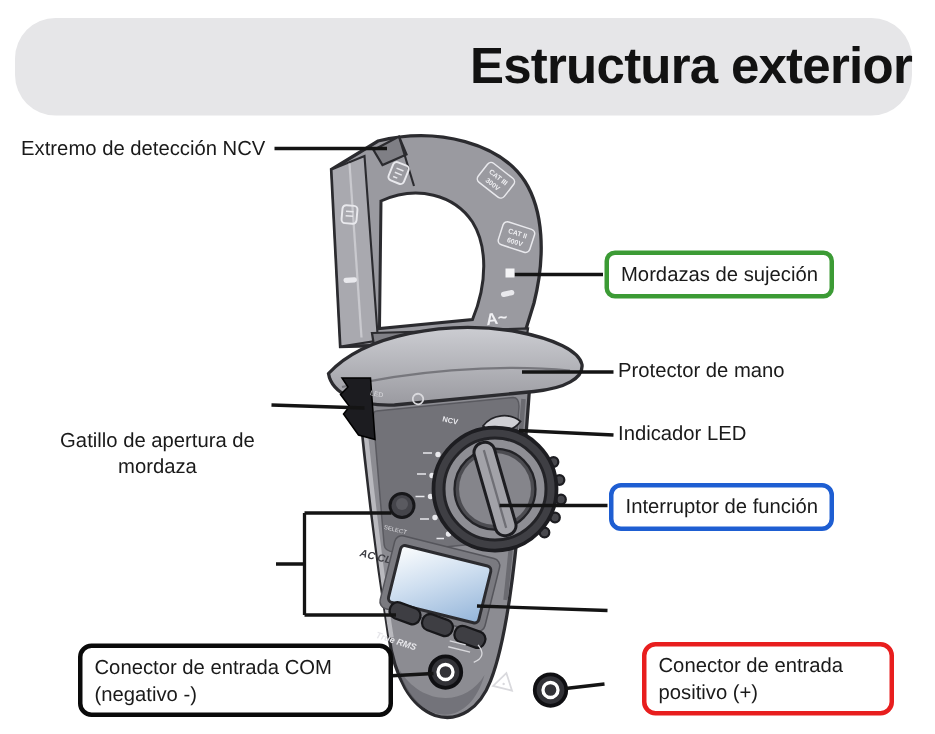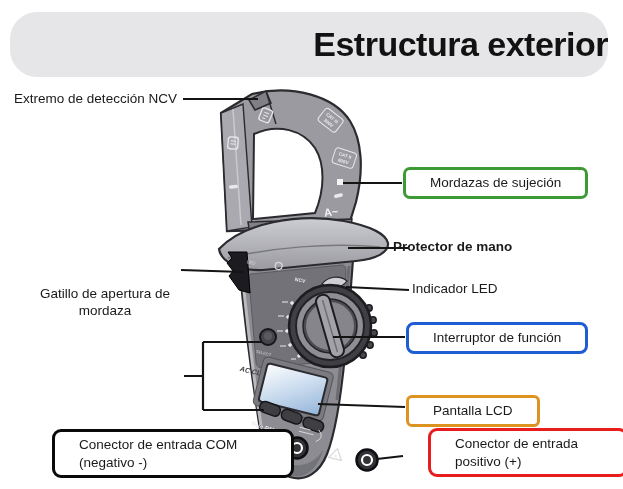--- a/index.html
+++ b/index.html
@@ -11,21 +11,21 @@
     background:#e6e6e8;border-radius:27px;text-align:right;}
   .titlebar .t{font-size:34px;font-weight:bold;color:#121212;line-height:65px;
     letter-spacing:-0.5px;}
 
   .imagen{position:absolute;left:508px;top:86px;width:102px;text-align:right;
     font-size:15px;font-weight:bold;color:#121212;}
 
   .plain{position:absolute;font-size:13.5px;color:#1a1a1a;line-height:1.25;text-align:center;}
 
   .boxed{position:absolute;background:#ffffff;font-size:13.5px;color:#1a1a1a;
-    line-height:1.3;padding:4px 24px;border-style:solid;}
+    line-height:1.3;padding:4px 8px;border-style:solid;}
   .box-green {left:403px;top:167px;border-color:#3c9b35;border-width:3px;border-radius:7px;}
   .box-blue  {left:406px;top:322px;border-color:#1e5ed2;border-width:3px;border-radius:8px;}
   .box-orange{left:406px;top:395px;border-color:#dd9320;border-width:3px;border-radius:6px;}
   .box-black {left:52px; top:429px;width:188px;border-color:#0a0a0a;border-width:3.5px;border-radius:9px;}
   .box-red   {left:428px;top:428px;width:146px;border-color:#e81e1e;border-width:3.5px;border-radius:9px;}
 
   svg{position:absolute;left:0;top:0;}
 </style>
 </head>
 <body>
@@ -197,28 +197,27 @@
 
   <div class="titlebar">
     <div class="t">Estructura exterior</div>
   </div>
 
 
   <div class="plain" style="left:3px;top:91px;width:185px;">Extremo de detección NCV</div>
 
   <div class="boxed box-green">Mordazas de sujeción</div>
 
-  <div class="plain" style="left:393px;top:239px;font-weight:bold;">Protector de mano</div>
+  <div class="plain" style="left:412px;top:239px;">Protector de mano</div>
 
   <div class="plain" style="left:30px;top:258px;width:150px;margin-top:28px;">Gatillo de apertura de mordaza</div>
 
   <div class="plain" style="left:412px;top:281px;">Indicador LED</div>
 
   <div class="boxed box-blue">Interruptor de función</div>
 
 
-  <div class="boxed box-orange">Pantalla LCD</div>
 
   <div class="boxed box-black">Conector de entrada COM (negativo -)</div>
 
   <div class="boxed box-red">Conector de entrada positivo (+)</div>
 
 </div>
 
 </body></html>

